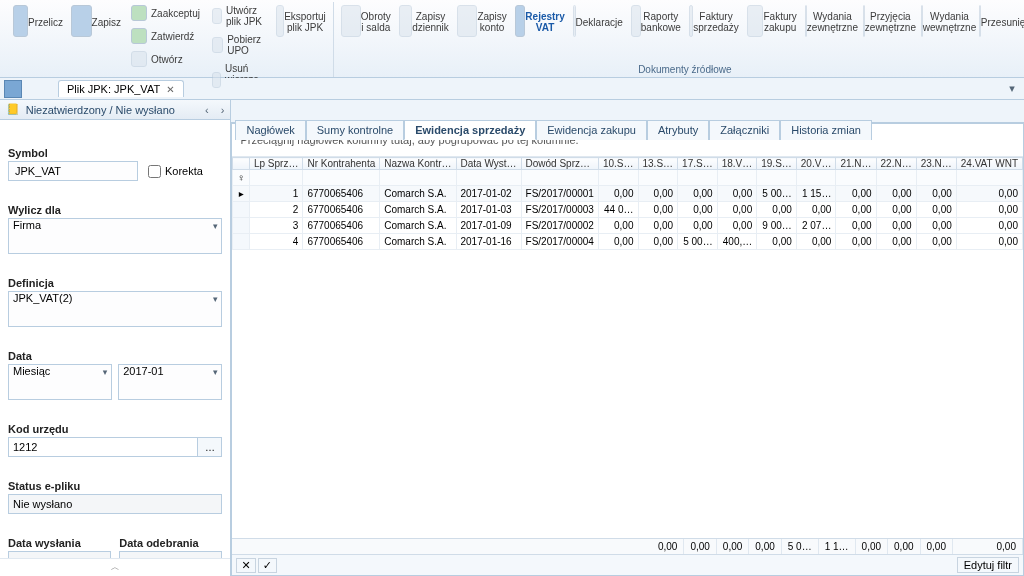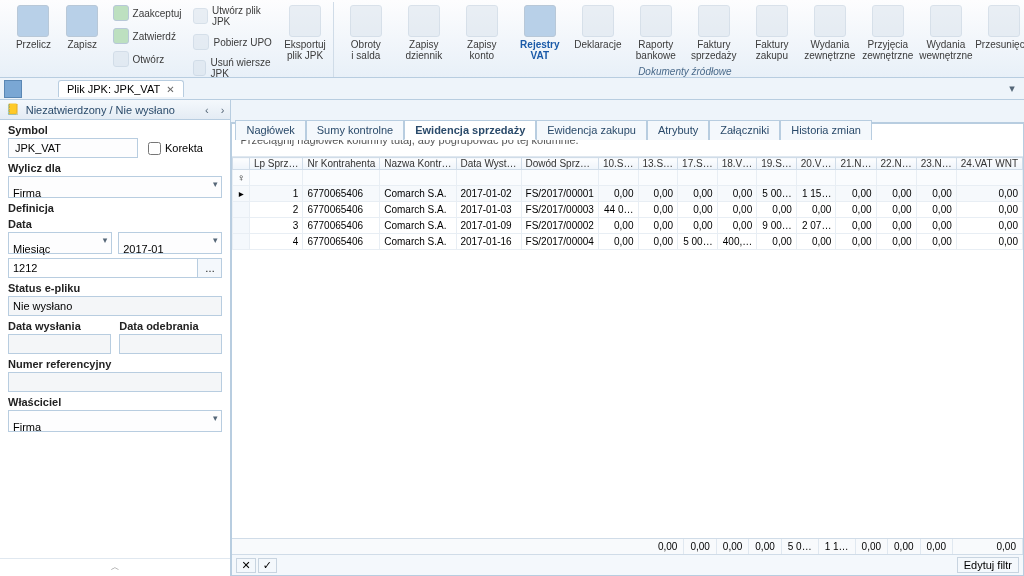--- a/index.html
+++ b/index.html
@@ -2,23 +2,23 @@
 <html><head>
 <meta charset="utf-8">
 <style>
   * { box-sizing: border-box; margin: 0; padding: 0; font-family: "Segoe UI", Tahoma, sans-serif; font-size: 11px; }
   body { background: #e6eef7; width: 1024px; height: 576px; overflow: hidden; display: flex; flex-direction: column; }
   
   
   .ribbon { background: linear-gradient(#fdfdfe, #e8f0f8); border-bottom: 1px solid #b8cde0; height: 78px; display: flex; padding: 2px 6px 0 6px; }
   .ribbon-group { display: flex; flex-direction: column; align-items: center; padding: 0 4px; border-right: 1px solid #d0dce8; }
   .ribbon-group:last-child { border-right: none; }
-  .ribbon-group-label { font-size: 10px; color: #4a6a8a; margin-top: auto; padding: 2px 0; font-style: italic; }
+  .ribbon-group-label { font-size: 10px; color: #4a6a8a; margin-top: auto; padding: 2px 0; }
   .ribbon-btns { display: flex; align-items: flex-start; gap: 2px; }
-  .rbtn-large { display: flex; flex-direction: column; align-items: center; justify-content: flex-start; width: 56px; padding: 2px; cursor: pointer; border: 1px solid transparent; border-radius: 2px; }
+  .rbtn-large { display: flex; flex-direction: row; align-items: center; justify-content: flex-start; width: 56px; padding: 2px; cursor: pointer; border: 1px solid transparent; border-radius: 2px; }
   .rbtn-large .ricon { width: 32px; height: 32px; margin-bottom: 2px; }
   .rbtn-large span { font-size: 10px; color: #3b3b3b; text-align: center; line-height: 11px; }
   .rbtn-small { display: flex; align-items: center; padding: 2px 4px; cursor: pointer; border: 1px solid transparent; border-radius: 2px; }
   .rbtn-small .ricon { width: 16px; height: 16px; margin-right: 4px; }
   .rbtn-small span { font-size: 10px; color: #3b3b3b; }
   .rbtn-col { display: flex; flex-direction: column; gap: 1px; }
   .ricon { background: #d8e2ec; border: 1px solid #b8c8d8; border-radius: 3px; display: inline-block; }
   .ricon.disabled { opacity: 0.5; }
   .ricon.blue { background:#b8d0e8; }
   .ricon.green { background:#bde0c0; }
@@ -32,25 +32,25 @@
   
   
   .main { display: flex; flex: 1; min-height: 0; }
   
   
   .leftpanel { width: 285px; background: #fff; border-right: 1px solid #b8cde0; display: flex; flex-direction: column; }
   .lp-header { background: linear-gradient(#f4f8fc, #e4ecf4); border-bottom: 1px solid #b8cde0; padding: 3px 6px; display: flex; align-items: center; gap: 6px; color:#2a4a6a;}
   .lp-header .navbtn { cursor: pointer; color: #567; margin-left: auto; }
   .lp-header .navbtn2 { cursor: pointer; color: #567; margin-left: 6px; }
   .lp-body { padding: 4px 8px; overflow-y: auto; flex: 1; }
-  .lp-row { margin-bottom: 4px; }
+  .lp-row { margin-bottom: 4px; margin-top: 23px; }
   .lp-label { font-weight: bold; font-size: 11px; color: #222; margin-bottom: 2px; display:block;}
   .lp-input { width: 100%; border: 1px solid #b8cde0; padding: 2px 4px; background: #fdfdfe; height: 20px;}
   .lp-input.ro { background: #f4f6f8; }
-  .lp-select { width: 100%; border: 1px solid #b8cde0; padding: 10px 4px; background: #fdfdfe; height: 20px; position: relative;}
+  .lp-select { width: 100%; border: 1px solid #b8cde0; padding: 0 4px; background: #fdfdfe; height: 36px; position: relative;}
   .lp-select::after { content:"▾"; position:absolute; right:4px; top:2px; font-size:9px; color:#567;}
   .lp-two { display: flex; gap: 8px; }
   .lp-two > div { flex: 1; }
   .lp-dots { display:flex; }
   .lp-dots input { flex:1; border:1px solid #b8cde0; padding:2px 4px; height:20px;}
   .lp-dots button { width:24px; border:1px solid #b8cde0; border-left:none; background:#f4f8fc; cursor:pointer; font-size:10px;}
   .lp-spin { display:flex; }
   .lp-spin input { flex:1; border:1px solid #b8cde0; padding:2px 4px; height:20px; text-align:right;}
   .lp-spin .spin-btns { width:16px; display:flex; flex-direction:column; border:1px solid #b8cde0; border-left:none;}
   .lp-spin .spin-btns div { flex:1; text-align:center; font-size:6px; background:#f4f8fc; cursor:pointer; line-height:9px;}
@@ -223,29 +223,31 @@
               <span>Korekta</span>
             </label>
         </div>
       </div>
       <div class="lp-row">
           <span class="lp-label">Wylicz dla</span>
         <div class="lp-select"><span>Firma</span></div>
       </div>
       <div class="lp-row">
           <span class="lp-label">Definicja</span>
+        <div class="lp-select"><span>JPK_VAT(2)</span></div>
       </div>
       <div class="lp-row">
           <span class="lp-label">Data</span>
         <div style="display:flex;gap:6px">
           <div class="lp-select" style="flex:1"><span>Miesiąc</span></div>
           <div class="lp-select" style="flex:1"><span>2017-01</span></div>
         </div>
       </div>
       <div class="lp-row">
+          <span class="lp-label">Kod urzędu</span>
         <div class="lp-dots">
             <input value="1212" style="">
             <button>…</button>
           </div>
       </div>
       <div class="lp-row"><span class="lp-label">Status e-pliku</span>
         <input class="lp-input ro" readonly="" value="Nie wysłano" style="">
       </div>
       <div class="lp-row lp-two">
         <div><span class="lp-label">Data wysłania</span>

